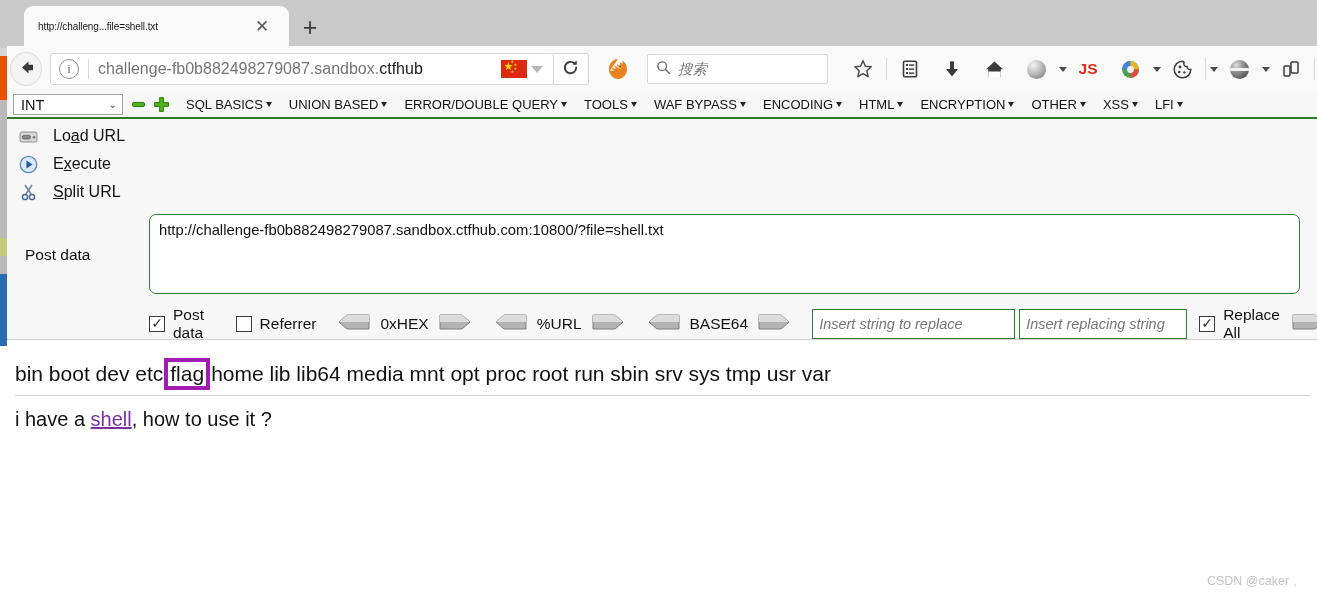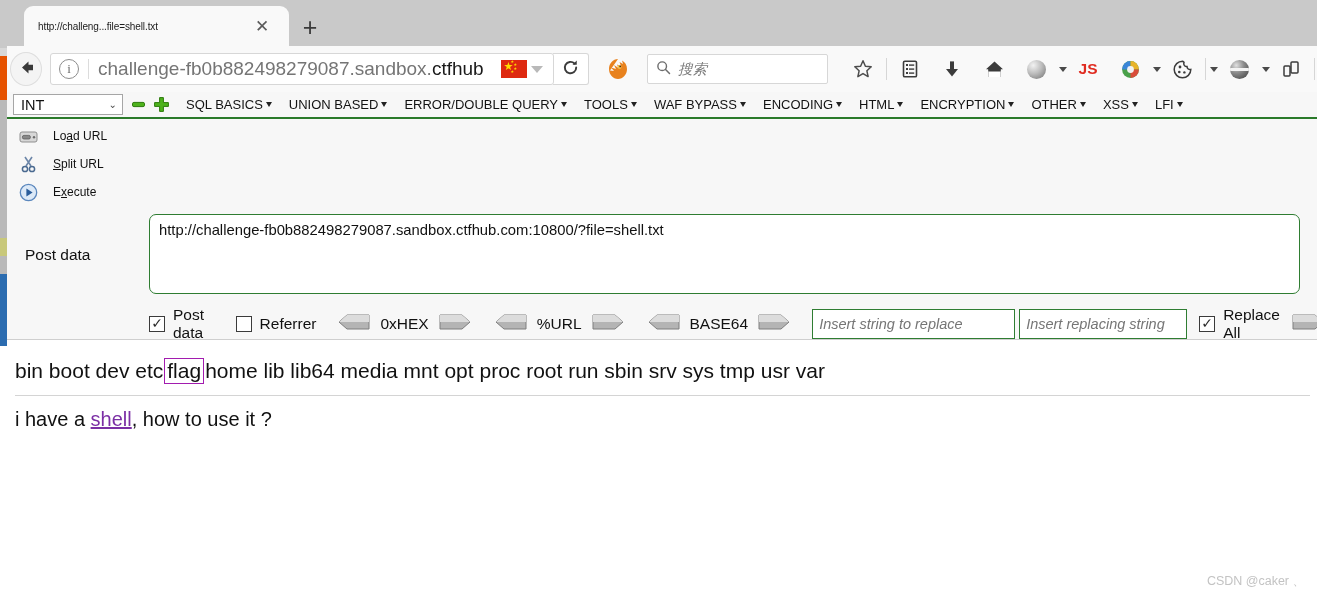--- a/index.html
+++ b/index.html
@@ -60,21 +60,21 @@
     background:#fff; border:1px solid #d7d7d7; border-radius:3px;
     display:flex; align-items:center; position:relative;
   }
   .url-info {
     width:20px; height:20px; margin-left:8px; border-radius:50%;
     border:1.4px solid #8d8d8d; color:#6e6e6e;
     font-size:13px; font-family:"Liberation Serif", serif;
     display:flex; align-items:center; justify-content:center; flex:none; cursor:pointer;
   }
   .url-sep { width:1px; height:20px; background:#dcdcdc; margin:0 9px; flex:none; }
-  .url-text { font-size:19px; color:#757575; white-space:nowrap; overflow:hidden; flex:1; }
+  .url-text { font-size:16px; color:#757575; white-space:nowrap; overflow:hidden; flex:1; }
   .url-text b { color:#1a1a1a; font-weight:400; }
   .flag-cn {
     width:26px; height:18px; background:#de2910; position:relative;
     flex:none; margin-right:4px;
   }
   .flag-cn .st { position:absolute; color:#ffde00; font-size:8px; line-height:1; }
   .flag-cn .st.big { font-size:11px; left:2px; top:1px; }
   .flag-cn .st.s1 { left:9px; top:0px; font-size:4px; }
   .flag-cn .st.s2 { left:12px; top:3px; font-size:4px; }
   .flag-cn .st.s3 { left:12px; top:7px; font-size:4px; }
@@ -151,21 +151,21 @@
     width:0;height:0;border-left:3.8px solid transparent;border-right:3.8px solid transparent;
     border-top:5px solid #222; margin-left:3px;
   }
 
   
   .hb-side { position:absolute; left:8px; top:30px; width:130px; }
   .hb-act {
     display:flex; align-items:center; height:28px; cursor:pointer;
   }
   .hb-act-ic { width:26px; display:flex; align-items:center; justify-content:center; }
-  .hb-act-lb { font-size:12px; color:#111; margin-left:12px; }
+  .hb-act-lb { font-size:16px; color:#111; margin-left:12px; }
   .hb-act-lb u { text-decoration:underline; }
   .hb-postlabel { margin-top:40px; margin-left:10px; font-size:15.5px; color:#111; }
 
   
   .hb-ta {
     position:absolute; background:#fff;
     border:1.4px solid #2f7d32; border-radius:7px;
     font-size:14.8px; color:#111; padding:7px 9px;
     font-family:"Liberation Sans", sans-serif;
     resize:none; outline:none; overflow:hidden;
@@ -193,21 +193,21 @@
     padding:0 6px; outline:none; font-family:"Liberation Sans", sans-serif;
   }
 
   
   .content { position:absolute; left:7px; top:340px; width:1310px; height:260px; background:#fff; }
   .ls-line {
     position:absolute; left:8px; top:18px;
     font-size:21px; color:#111; white-space:nowrap;
   }
   .hl-box {
-    display:inline-block; border:1px solid #a21caf; padding:0 2px; margin:0 1px;
+    display:inline-block; border:4px solid #a21caf; padding:0 2px; margin:0 1px;
   }
   .hr-line { position:absolute; left:8px; top:55px; width:1295px; height:1px; background:#d4d4d4; }
   .shell-line { position:absolute; left:8px; top:68px; font-size:20px; color:#111; }
   .shell-link { color:#7b2fa5; text-decoration:underline; cursor:pointer; }
   .watermark {
     position:absolute; right:12px; bottom:10px;
     font-size:12.5px; color:#c3c3c3; white-space:nowrap;
   }
 </style>
 </head>
@@ -429,37 +429,37 @@
             <rect x="1" y="4" width="17" height="10" rx="2" fill="#d7d7d7" stroke="#8f8f8f" stroke-width="1"></rect>
             <rect x="3.4" y="7.4" width="8" height="3.6" rx="1.6" fill="#888" stroke="#5d5d5d" stroke-width="0.8"></rect>
             <circle cx="15" cy="9.2" r="1.2" fill="#6b6b6b"></circle>
           </svg>
         </span>
         <span class="hb-act-lb"><span>Lo</span><u>a</u><span>d URL</span></span>
       </div>
 
       <div class="hb-act">
         <span class="hb-act-ic">
+          <svg width="19" height="19" viewBox="0 0 19 19">
+            <circle cx="9.5" cy="9.5" r="8.2" fill="#dce9f7" stroke="#5b87bd" stroke-width="1.3"></circle>
+            <path d="M7.4 5.6 L13.6 9.5 L7.4 13.4 Z" fill="#2a5d9b"></path>
+          </svg>
+        </span>
+        <span class="hb-act-lb"><span>E</span><u>x</u><span>ecute</span></span>
+      </div>
+
+      <div class="hb-act">
+        <span class="hb-act-ic">
           <svg width="17" height="18" viewBox="0 0 17 18">
             <path d="M5 2 L11 11 M12 2 L6 11" stroke="#6c86a8" stroke-width="1.6" fill="none"></path>
             <circle cx="5" cy="14" r="2.6" fill="none" stroke="#4a6a90" stroke-width="1.5"></circle>
             <circle cx="12" cy="14" r="2.6" fill="none" stroke="#4a6a90" stroke-width="1.5"></circle>
           </svg>
         </span>
         <span class="hb-act-lb"><span></span><u>S</u><span>plit URL</span></span>
-      </div>
-
-      <div class="hb-act">
-        <span class="hb-act-ic">
-          <svg width="19" height="19" viewBox="0 0 19 19">
-            <circle cx="9.5" cy="9.5" r="8.2" fill="#dce9f7" stroke="#5b87bd" stroke-width="1.3"></circle>
-            <path d="M7.4 5.6 L13.6 9.5 L7.4 13.4 Z" fill="#2a5d9b"></path>
-          </svg>
-        </span>
-        <span class="hb-act-lb"><span>E</span><u>x</u><span>ecute</span></span>
       </div>
 
       <div class="hb-postlabel">Post data</div>
     </div>
 
     <textarea class="hb-ta" id="url-ta" spellcheck="false" style="">http://challenge-fb0b882498279087.sandbox.ctfhub.com:10800/?file=shell.txt</textarea>
 
     <div class="hb-opts">
 
       <div class="chk">

